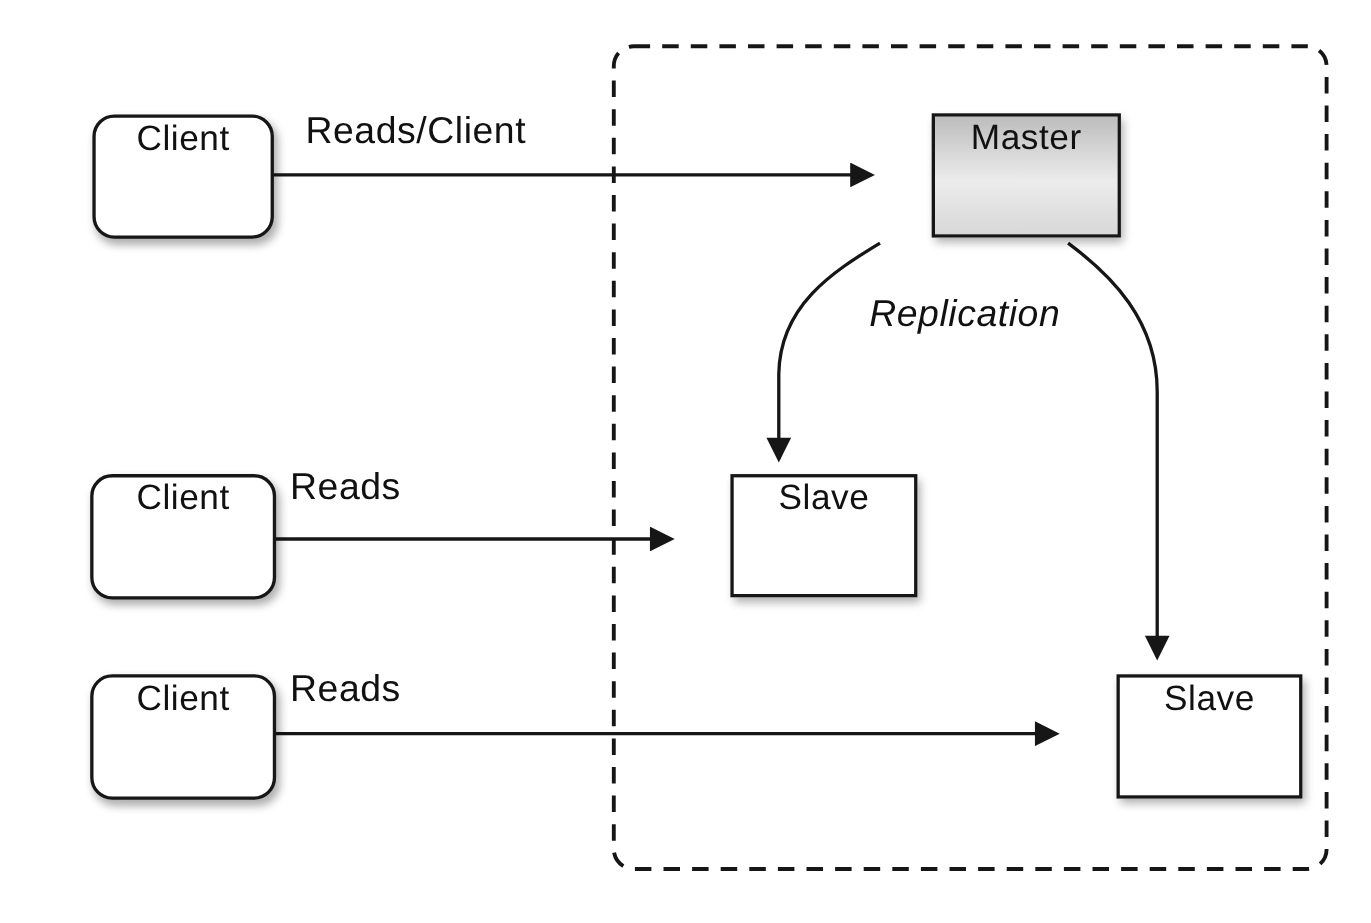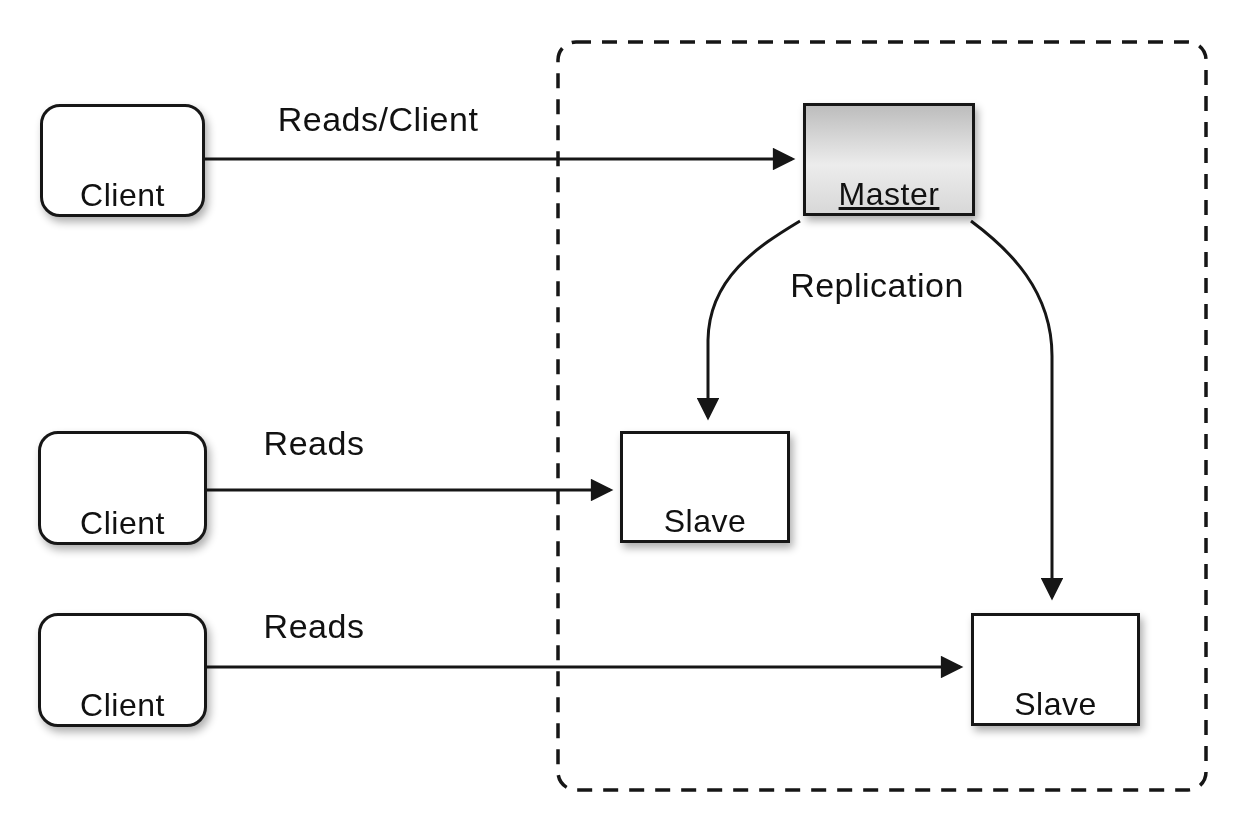--- a/index.html
+++ b/index.html
@@ -35,49 +35,49 @@
   .dashed-boundary {
     stroke: var(--stroke);
     stroke-width: 3.5;
     stroke-dasharray: 15 11;
     fill: none;
   }
   .node {
     position: absolute;
     z-index: 2;
     display: flex;
-    align-items: flex-end;
+    align-items: flex-start;
     justify-content: center;
     border: 3px solid var(--stroke);
     background: var(--background);
     color: var(--text);
     font-size: 32px;
     letter-spacing: 0.5px;
     box-shadow: 3px 5px 8px rgba(0,0,0,0.32);
+    margin-left: 44px;
   }
   .node.client { border-radius: 20px; }
   .node.master {
     background: linear-gradient(180deg,
       var(--master-gradient-top) 0%,
       var(--master-gradient-mid) 55%,
       var(--master-gradient-bottom) 100%);
-    text-decoration: underline;
   }
   .edge-label {
     position: absolute;
     z-index: 2;
     color: var(--text);
     font-size: 34px;
     letter-spacing: 0.5px;
     text-align: center;
   }
   #label-reads-writes { left: 238px; top: 100px; width: 280px; }
   #label-reads-mid    { left: 234px; top: 424px; width: 160px; }
   #label-reads-bottom { left: 234px; top: 607px; width: 160px; }
-  #label-replication  { left: 737px; top: 266px; width: 280px; }
+  #label-replication  { left: 737px; top: 266px; width: 280px; font-style: italic; }
   #node-client1 { left: 40px;  top: 104px; width: 165px; height: 113px; }
   #node-client2 { left: 38px;  top: 431px; width: 169px; height: 114px; }
   #node-client3 { left: 38px;  top: 613px; width: 169px; height: 114px; }
   #node-master  { left: 803px; top: 103px; width: 172px; height: 113px; }
   #node-slave1  { left: 620px; top: 431px; width: 170px; height: 112px; }
   #node-slave2  { left: 971px; top: 613px; width: 169px; height: 113px; }
 </style>
 </head>
 <body>
 

